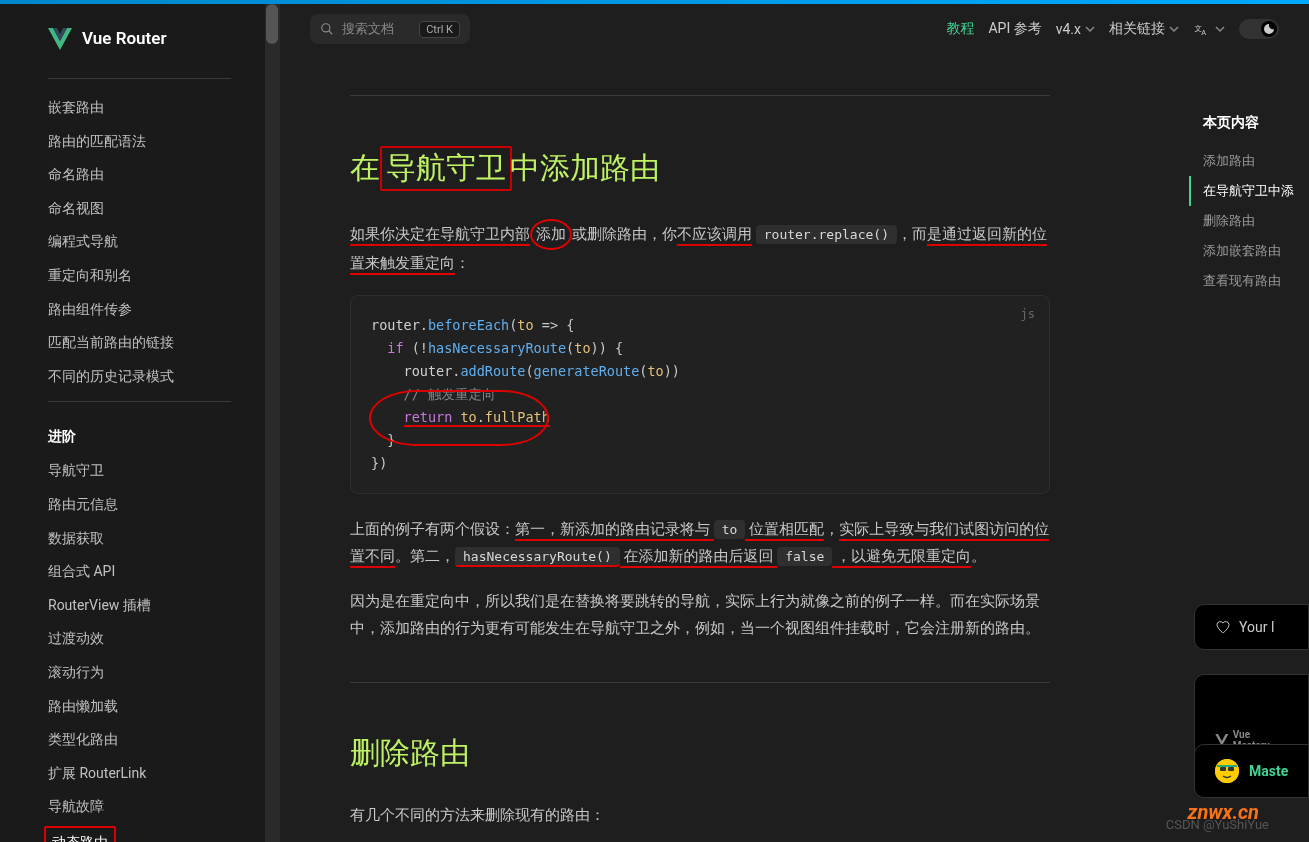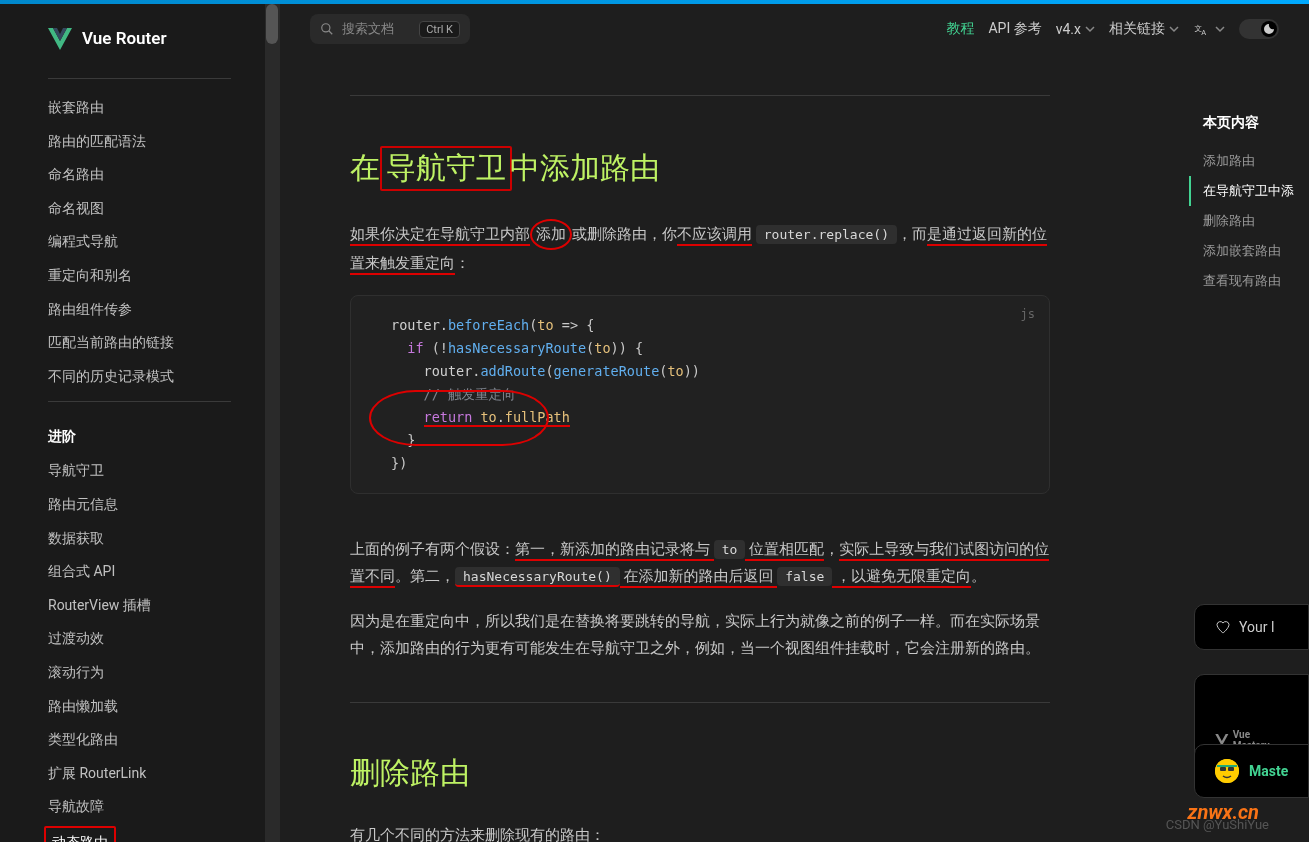--- a/index.html
+++ b/index.html
@@ -218,25 +218,25 @@
 .circle-annot {
   border: 2px solid #d00;
   border-radius: 50%;
   padding: 0 4px;
   display: inline-block;
 }
 .code-block {
   background: #1e1e1e;
   border: 1px solid #2f2f2f;
   border-radius: 8px;
-  padding: 18px 40px;
+  padding: 18px 20px;
   font-family: ui-monospace, Menlo, Monaco, monospace;
   font-size: 13.5px;
   line-height: 1.7;
-  margin-bottom: 42px;
+  margin-bottom: 22px;
   position: relative;
   color: #d0d0d0;
   background: #212121;
 }
 .code-lang {
   position: absolute;
   top: 8px;
   right: 14px;
   color: #666;
   font-size: 12px;

